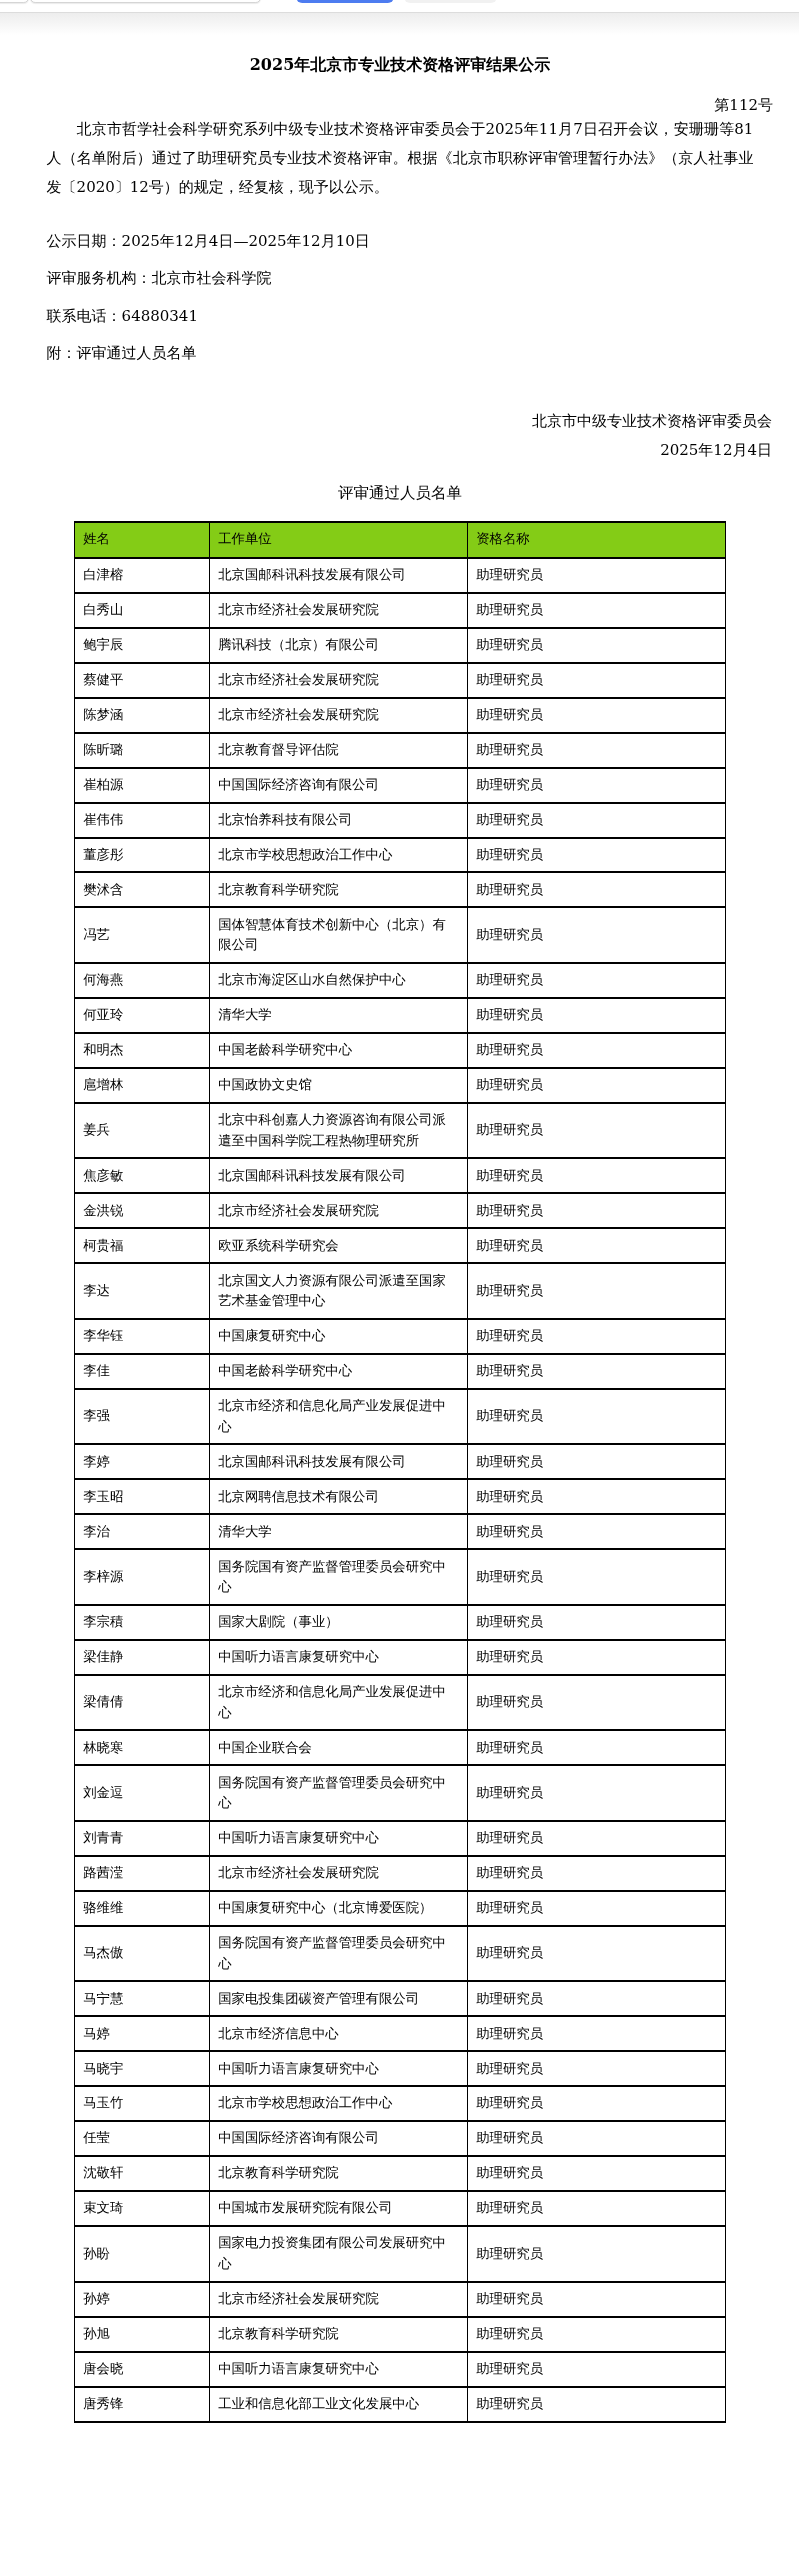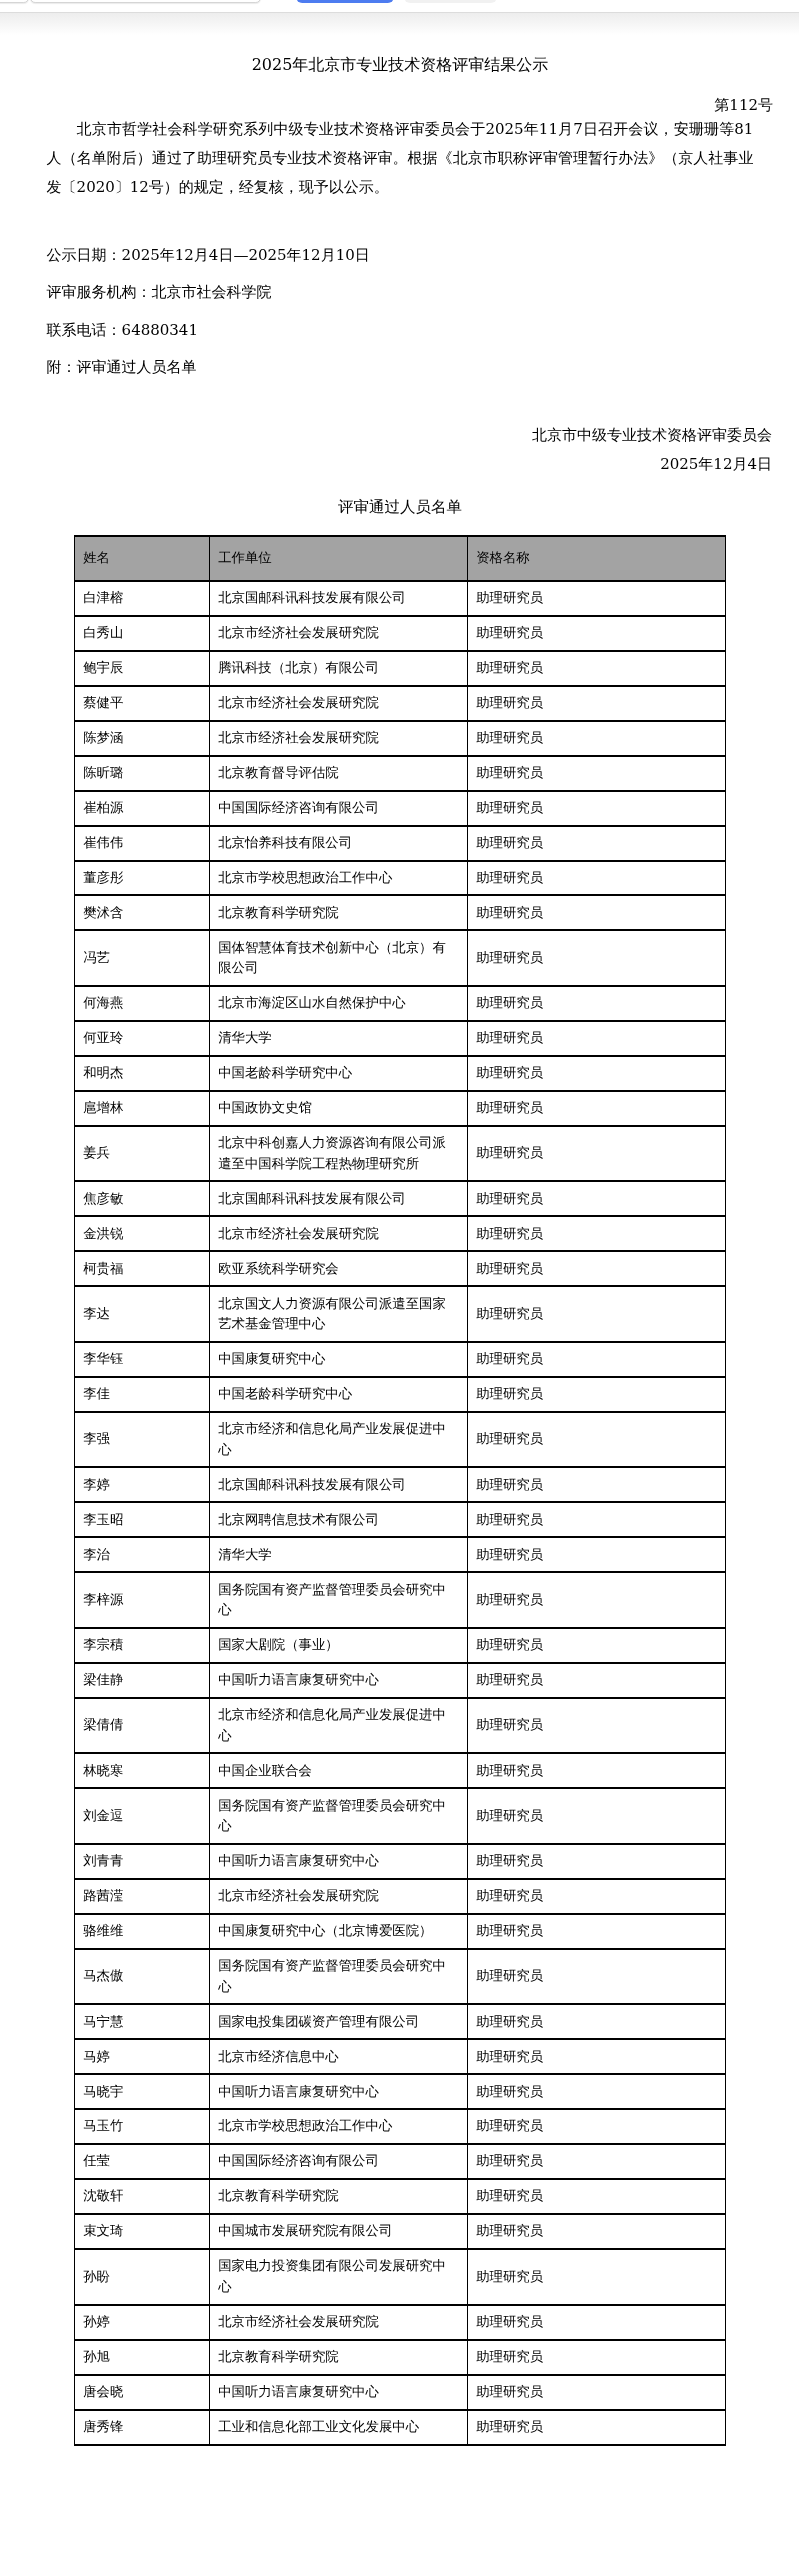--- a/index.html
+++ b/index.html
@@ -20,31 +20,31 @@
   }
   .frag-box1 { left: -6.2px; width: 35px; }
   .frag-box2 { left: 30px;  width: 231px; }
   .btn-frag { height: 20.6px; top: -18px; border-radius: 6.2px; }
   .frag-blue { left: 296px; width: 98px; background: #4d7cf0; }
   .frag-gray { left: 404px; width: 93px; background: #f1f1f1; }
   .page-top-shade { height: 21.6px; background: linear-gradient(#ededed, #ffffff); }
 
   
   .doc { padding: 14.4px 27px 3.1px 27px; }
-  .doc-title { text-align: center; font-size: 16px; font-weight: normal; margin-top: 6.2px; }
+  .doc-title { text-align: center; font-size: 16px; font-weight: bold; margin-top: 6.2px; }
   .doc-number { text-align: right; font-size: 15px; margin-top: 19.6px; }
   .doc-paragraph {
     padding: 0 19.6px;
     font-size: 15px;
     line-height: 29px;
     text-align: justify;
     text-indent: 2em;
   }
   .meta-line { font-size: 15px; padding-left: 19.6px; margin-top: 18.5px; }
-  .meta-first { margin-top: 44px; }
+  .meta-first { margin-top: 30px; }
   .sign-block { margin-top: 49px; text-align: right; padding-right: 1px; }
   .sign-line { font-size: 15px; margin-top: 10px; }
   .roster-title { text-align: center; font-size: 15.5px; font-weight: normal; margin-top: 23px; }
 
   
   table.roster {
     border-collapse: collapse;
     width: 651px;
     margin: 16.5px auto 0 auto;
     table-layout: fixed;
@@ -55,21 +55,21 @@
     border-bottom-width: 2.1px;
     font-size: 13.4px;
     font-weight: normal;
     text-align: left;
     vertical-align: middle;
     padding: 6.2px 8.2px;
     line-height: 20.6px;
     word-break: break-all;
   }
   .roster { border: 1.5px solid #000; }
-  .roster thead th { background: #a3a3a3; height: 45px; }
+  .roster thead th { background: #84cc16; height: 36px; }
   .col-name { width: 135px; }
   .col-unit { width: 258px; }
   .col-qual { width: 258px; }
   .roster tbody td { height: 34px; }
 </style>
 </head>
 <body>
 
 <div class="top-bar">
   <div class="frag input-frag frag-box1"></div>

